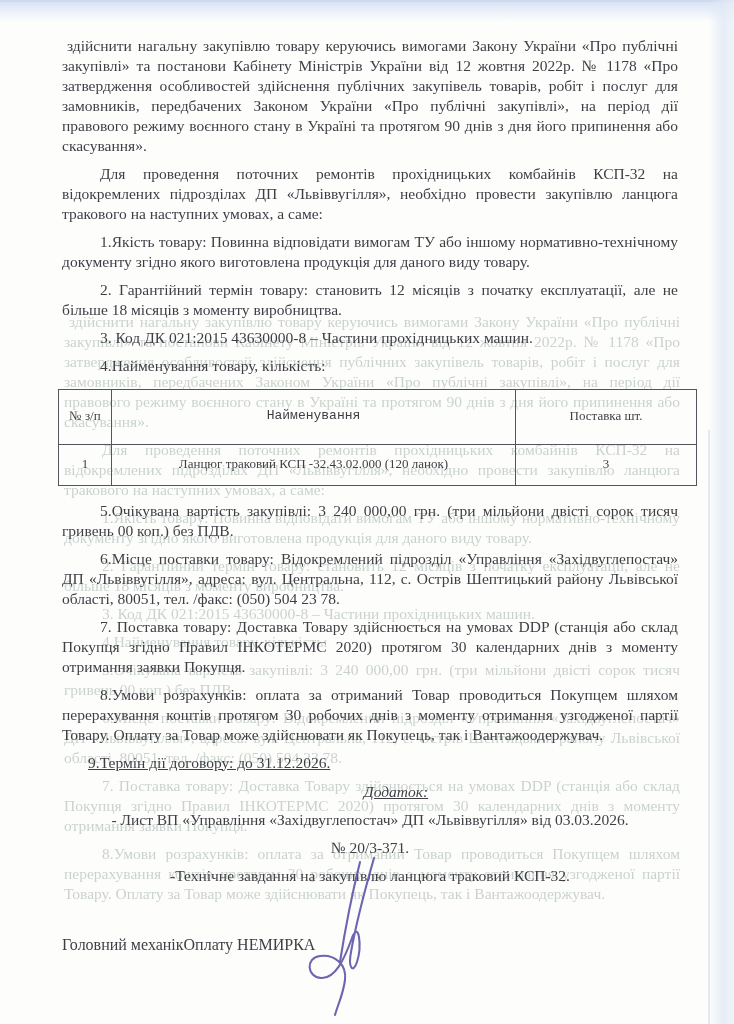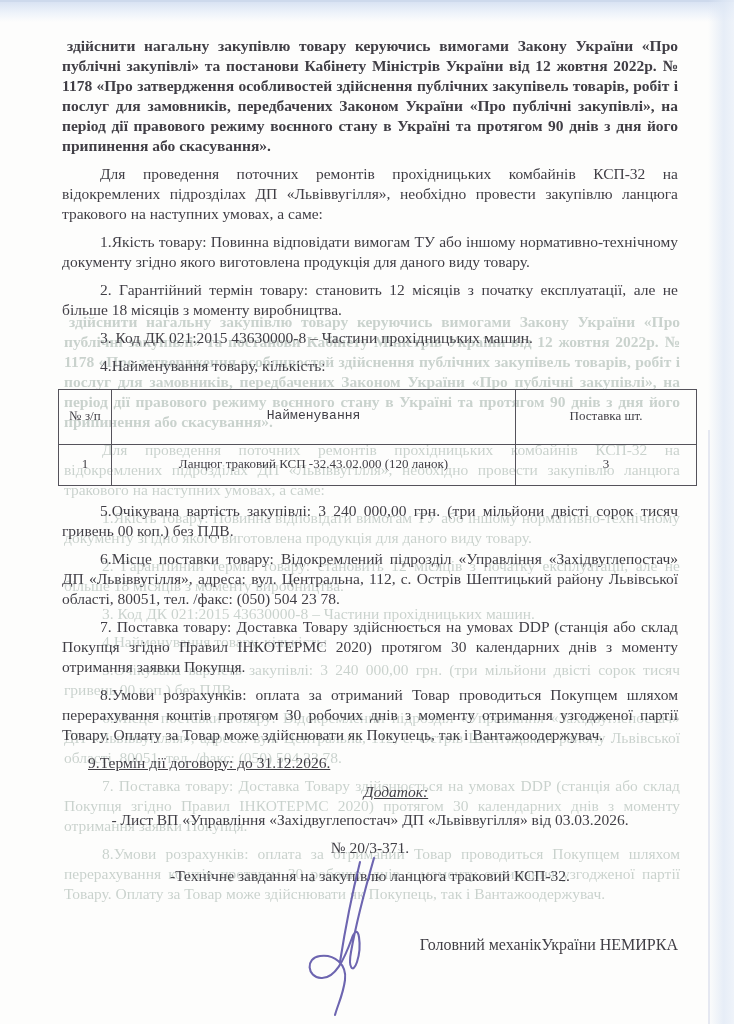--- a/index.html
+++ b/index.html
@@ -25,21 +25,21 @@
   }
   .right-band-line{
     position:absolute;top:430px;right:24px;width:2px;height:594px;
     background:#e2e5ef;opacity:.9;
   }
   
   .flow{font-size:15.5px;line-height:1.29;text-align:justify;}
   .flow p{margin:0 0 8px 0;}
   .ind{text-indent:38px;}
   .ind-sm{text-indent:26px;text-decoration:underline;}
-  .intro{text-indent:5px;margin-bottom:9px;font-weight:bold;}
+  .intro{text-indent:5px;margin-bottom:9px;}
   
   .content{position:absolute;left:62px;top:36px;width:616px;z-index:2;}
   
   .bleed{
     position:absolute;left:64px;top:312px;width:616px;z-index:1;
     color:#84988e;opacity:.42;filter:blur(.4px);
     pointer-events:none;
   }
   
   table.items{
@@ -54,21 +54,21 @@
   th.col-name{height:46px;font-family:Liberation Mono, monospace;}
   th.col-qty{width:168px;}
   td.cell-name{text-align:center;padding-left:12px;}
   tr.data-row td{height:32px;}
   
   .appendix{text-align:center;line-height:1.42;}
   .appendix p{margin:0 0 6px 0;}
   .appendix-title{font-style:italic;text-decoration:underline;padding-left:52px;}
   
   .sig-row{
-    display:flex;justify-content:flex-end;align-items:flex-end;
+    display:flex;justify-content:flex-start;align-items:flex-end;
     margin-top:48px;font-size:16px;
   }
   .signature-svg{
     position:absolute;left:292px;top:852px;z-index:3;
   }
 </style>
 </head>
 <body>
 
 <div class="page">
@@ -126,21 +126,21 @@
 
     <div class="appendix">
       <p class="appendix-title">Додаток:</p>
       <p>- Лист  ВП «Управління «Західвуглепостач»  ДП «Львіввугілля» від  03.03.2026.</p>
       <p>№ 20/3-371.</p>
       <p>-Технічне завдання на закупівлю ланцюга траковий КСП-32.</p>
     </div>
 
     <div class="sig-row">
       <span>Головний механік</span>
-      <span>України НЕМИРКА</span>
+      <span>Оплату НЕМИРКА</span>
     </div>
 
   </div>
 
   <svg class="signature-svg" width="120" height="165" viewBox="0 0 120 165" aria-hidden="true">
     <g fill="none" stroke="#5a51a6" stroke-width="2.1" stroke-linecap="round" opacity="0.88">
       <path d="M82 6 C74 34 64 72 59 100 C56 116 61 122 65 110 C70 94 67 68 60 86 C52 108 43 127 29 126 C15 125 13 106 28 104 C42 102 55 112 53 128 C51 143 46 152 43 163"></path>
       <path d="M68 10 C60 42 53 78 48 110"></path>
     </g>
   </svg>

